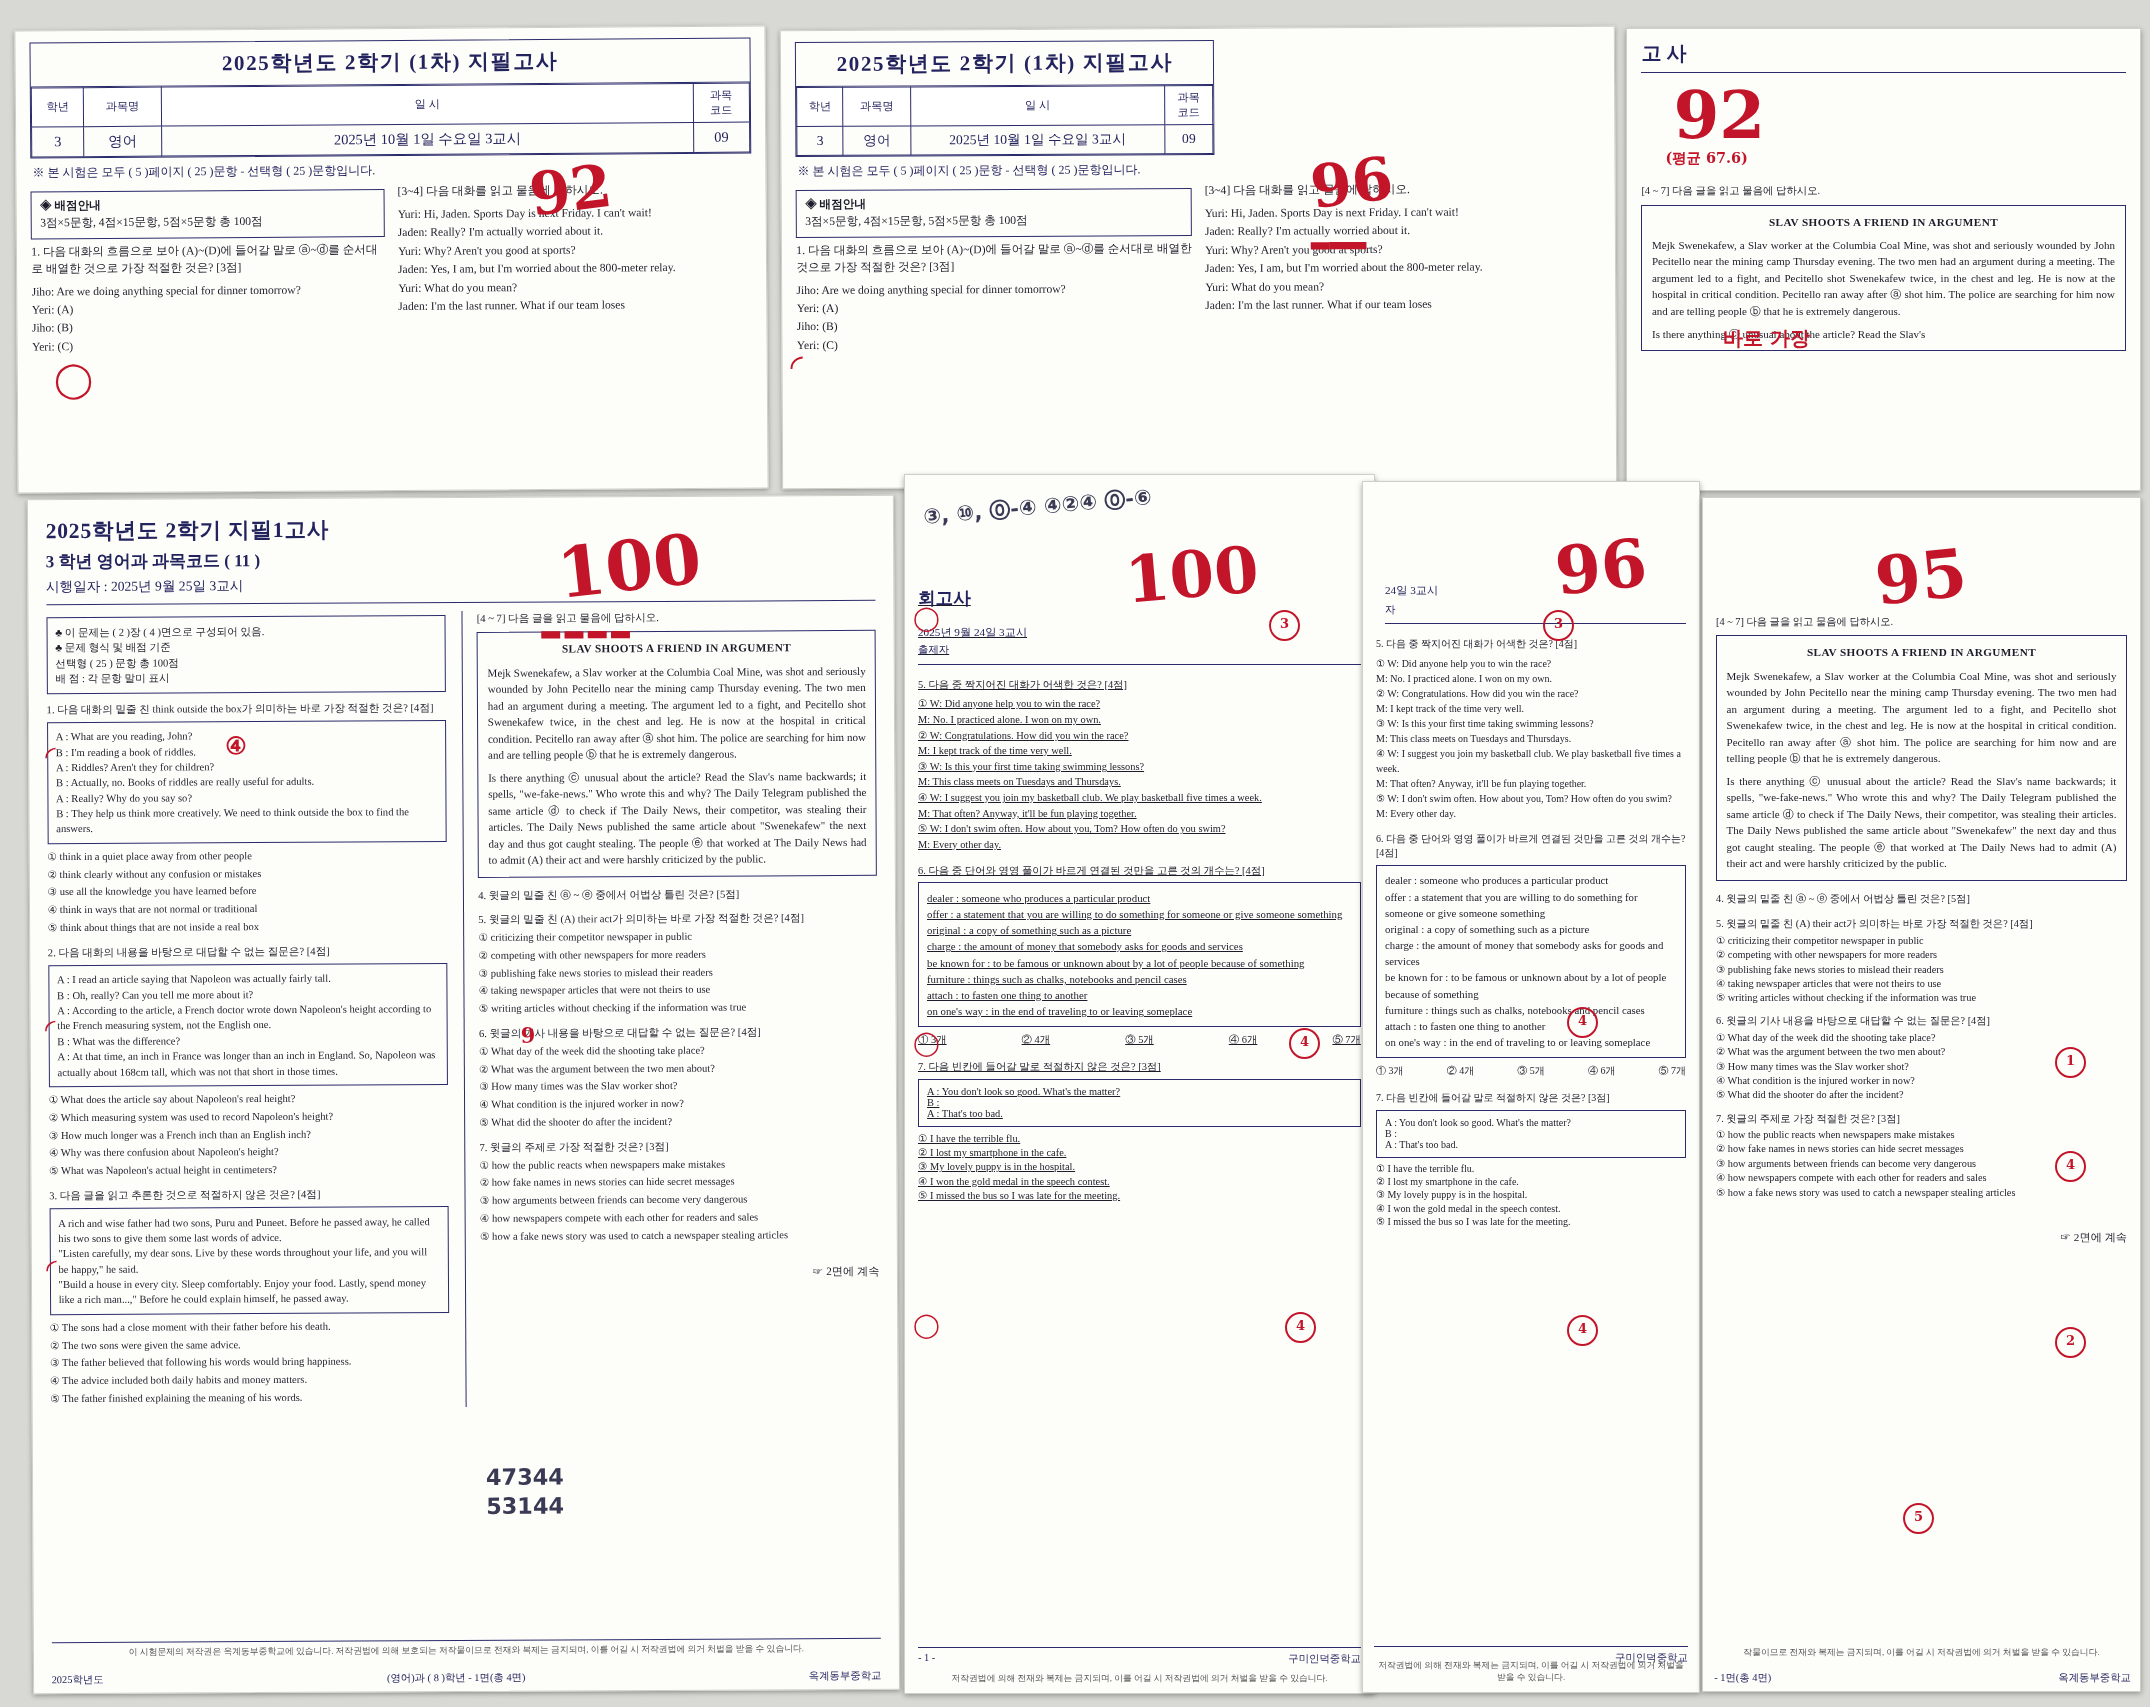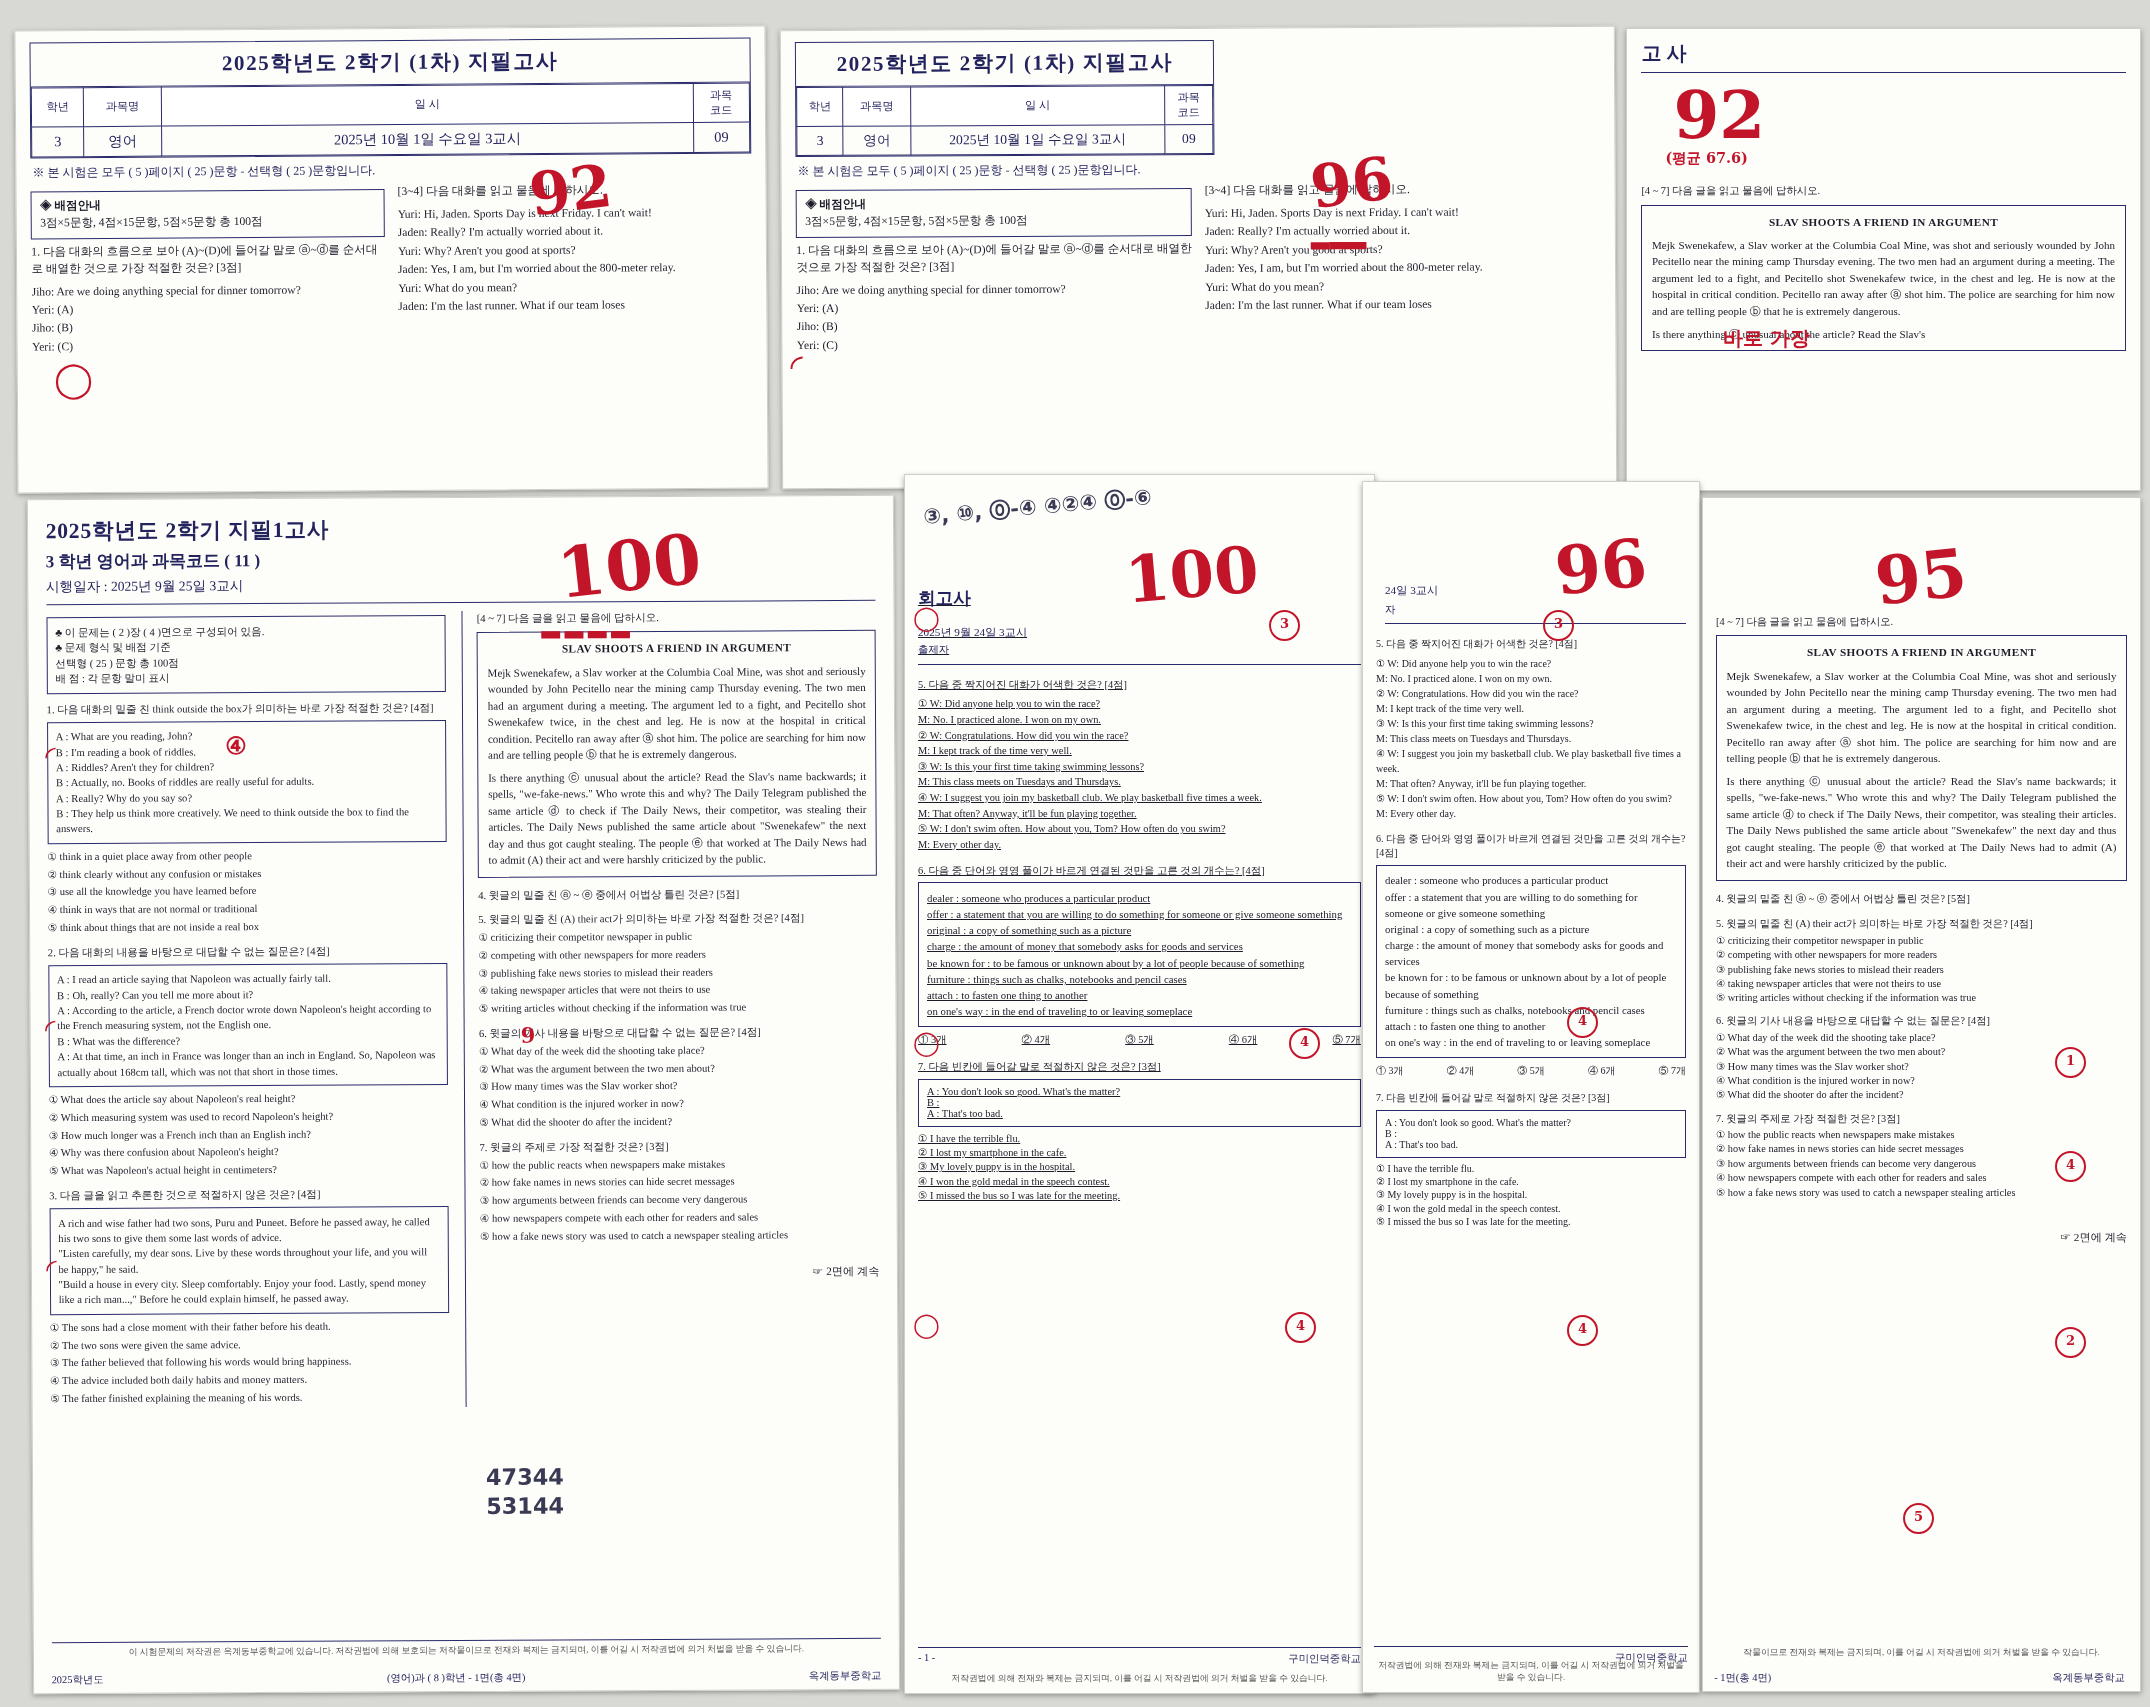--- a/index.html
+++ b/index.html
@@ -459,21 +459,21 @@
     <div class="choices">
       <div>① how the public reacts when newspapers make mistakes</div>
       <div>② how fake names in news stories can hide secret messages</div>
       <div>③ how arguments between friends can become very dangerous</div>
       <div>④ how newspapers compete with each other for readers and sales</div>
       <div>⑤ how a fake news story was used to catch a newspaper stealing articles</div>
     </div>
     <div style="text-align:right;margin-top:32px;font-size:11.2px;">☞ 2면에 계속</div>
   </div>
   <div class="tiny" style="position:absolute;left:11.2px;right:11.2px;bottom:32px;text-align:center;">작물이므로 전재와 복제는 금지되며, 이를 어길 시 저작권법에 의거 처벌을 받을 수 있습니다.</div>
-  <div class="foot" style="position:absolute;left:11.2px;right:15px;bottom:6.4px;border:none;text-align:center;">
+  <div class="foot" style="position:absolute;left:11.2px;right:9px;bottom:6.4px;border:none;text-align:center;">
     <span>- 1면(총 4면)</span>
     <span>옥계동부중학교</span>
   </div>
 
   <div class="mark score2" style="left:172px;top:40px;transform:rotate(-6deg);">95</div>
   <div class="mark" style="left:352px;top:549px;"><span class="circle">1</span></div>
   <div class="mark" style="left:352px;top:653px;"><span class="circle">4</span></div>
   <div class="mark" style="left:352px;top:829px;"><span class="circle">2</span></div>
   <div class="mark" style="left:200px;top:1005px;"><span class="circle">5</span></div>
 </div>

